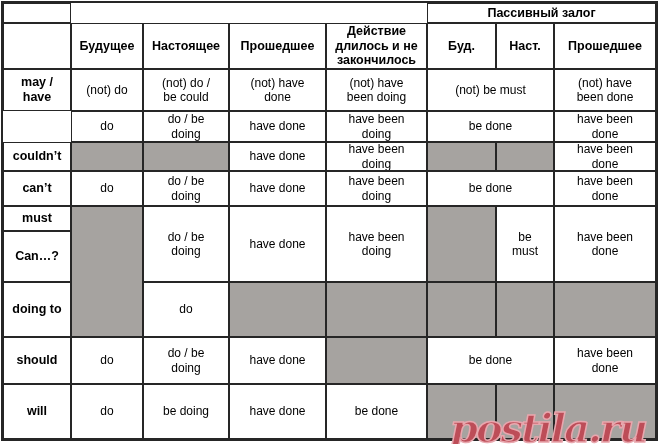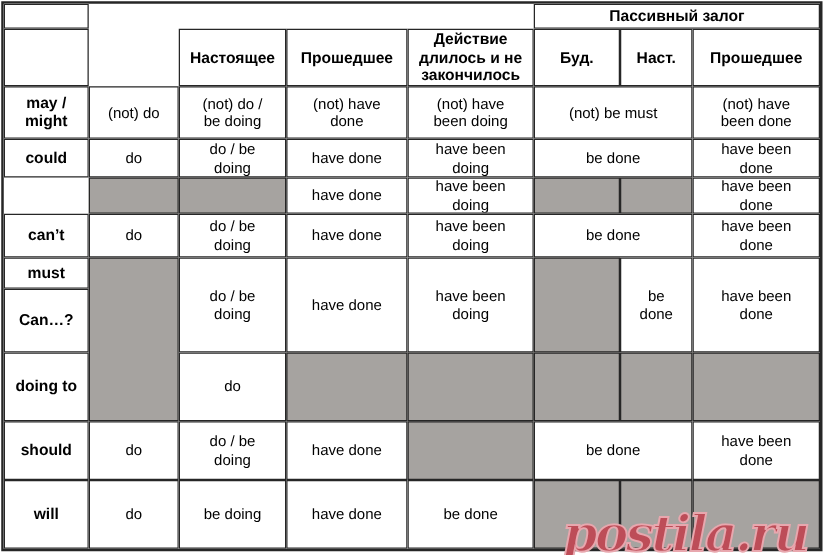--- a/index.html
+++ b/index.html
@@ -42,53 +42,54 @@
 </style>
 </head>
 <body>
 
 <div class="table-wrap">
 
   <div class="c" style="grid-area:1/1/2/2"></div>
   <div class="c hdr" style="grid-area:1/6/2/9">Пассивный залог</div>
 
   <div class="c" style="grid-area:2/1/3/2"></div>
+  <div class="c hdr" style="grid-area:2/2/3/3">Будущее</div>
   <div class="c hdr" style="grid-area:2/3/3/4">Настоящее</div>
   <div class="c hdr" style="grid-area:2/4/3/5">Прошедшее</div>
   <div class="c hdr" style="grid-area:2/5/3/6">Действие
 длилось и не
 закончилось</div>
   <div class="c hdr" style="grid-area:2/6/3/7">Буд.</div>
   <div class="c hdr" style="grid-area:2/7/3/8">Наст.</div>
   <div class="c hdr" style="grid-area:2/8/3/9">Прошедшее</div>
 
   <div class="c lbl" style="grid-area:3/1/4/2">may /
-might</div>
+have</div>
   <div class="c" style="grid-area:3/2/4/3">(not) do</div>
   <div class="c" style="grid-area:3/3/4/4">(not) do /
-be doing</div>
+be could</div>
   <div class="c" style="grid-area:3/4/4/5">(not) have
 done</div>
   <div class="c" style="grid-area:3/5/4/6">(not) have
 been doing</div>
   <div class="c" style="grid-area:3/6/4/8">(not) be must</div>
   <div class="c" style="grid-area:3/8/4/9">(not) have
 been done</div>
 
-  <div class="c lbl" style="grid-area:4/1/5/2">could</div>
   <div class="c" style="grid-area:4/2/5/3">do</div>
   <div class="c" style="grid-area:4/3/5/4">do / be
 doing</div>
   <div class="c" style="grid-area:4/4/5/5">have done</div>
   <div class="c" style="grid-area:4/5/5/6">have been
 doing</div>
   <div class="c" style="grid-area:4/6/5/8">be done</div>
   <div class="c" style="grid-area:4/8/5/9">have been
 done</div>
 
+  <div class="c lbl" style="grid-area:5/1/6/2">couldn’t</div>
   <div class="c gray" style="grid-area:5/2/6/3"></div>
   <div class="c gray" style="grid-area:5/3/6/4"></div>
   <div class="c" style="grid-area:5/4/6/5">have done</div>
   <div class="c" style="grid-area:5/5/6/6">have been
 doing</div>
   <div class="c gray" style="grid-area:5/6/6/7"></div>
   <div class="c gray" style="grid-area:5/7/6/8"></div>
   <div class="c" style="grid-area:5/8/6/9">have been
 done</div>
 
@@ -106,21 +107,21 @@
   <div class="c lbl" style="grid-area:7/1/8/2">must</div>
   <div class="c lbl" style="grid-area:8/1/9/2">Can…?</div>
   <div class="c gray" style="grid-area:7/2/10/3"></div>
   <div class="c" style="grid-area:7/3/9/4">do / be
 doing</div>
   <div class="c" style="grid-area:7/4/9/5">have done</div>
   <div class="c" style="grid-area:7/5/9/6">have been
 doing</div>
   <div class="c gray" style="grid-area:7/6/9/7"></div>
   <div class="c" style="grid-area:7/7/9/8">be
-done</div>
+must</div>
   <div class="c" style="grid-area:7/8/9/9">have been
 done</div>
 
   <div class="c lbl" style="grid-area:9/1/10/2">doing to</div>
   <div class="c" style="grid-area:9/3/10/4">do</div>
   <div class="c gray" style="grid-area:9/4/10/5"></div>
   <div class="c gray" style="grid-area:9/5/10/6"></div>
   <div class="c gray" style="grid-area:9/6/10/7"></div>
   <div class="c gray" style="grid-area:9/7/10/8"></div>
   <div class="c gray" style="grid-area:9/8/10/9"></div>

